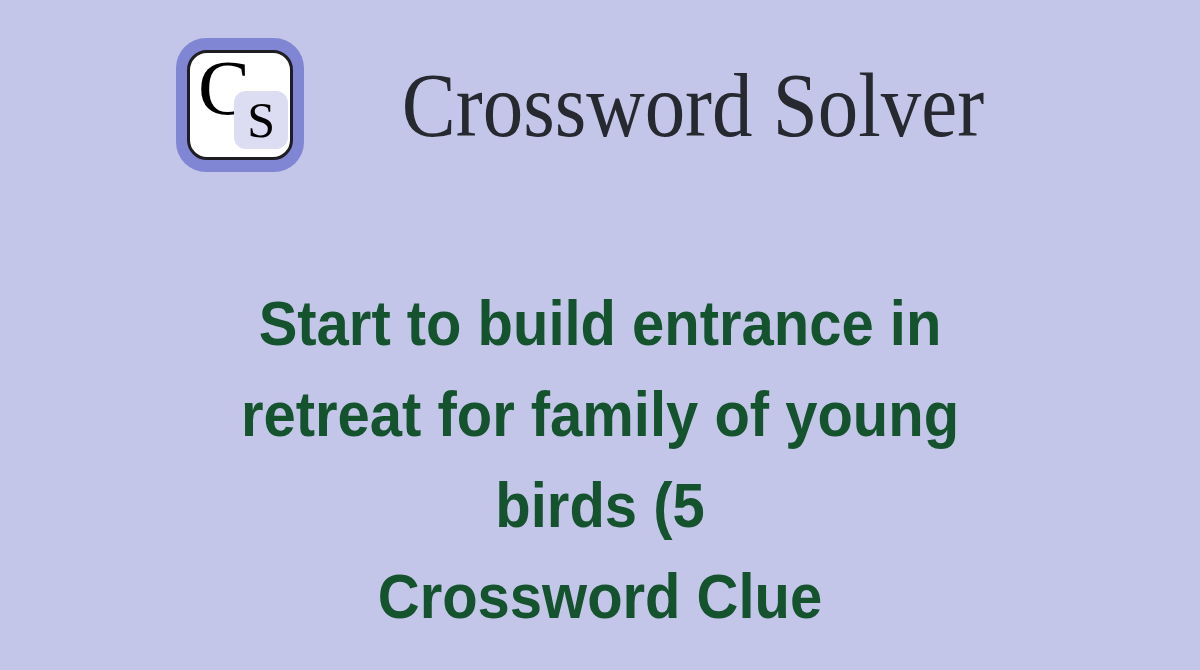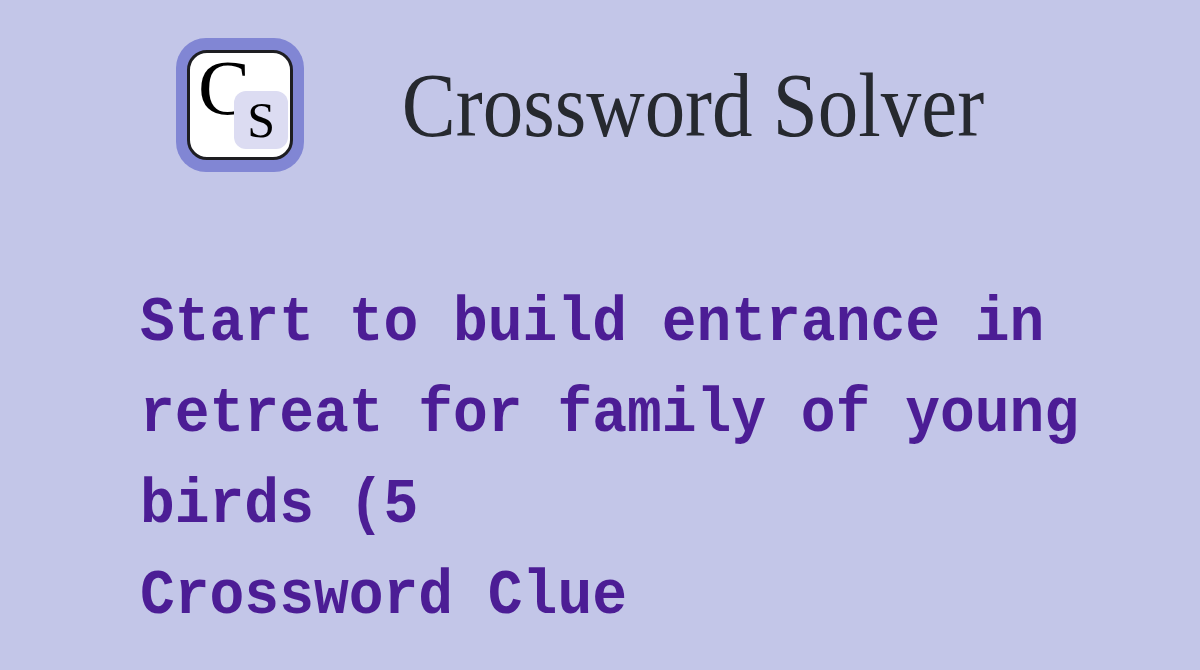--- a/index.html
+++ b/index.html
@@ -102,26 +102,26 @@
     white-space: nowrap;
   }
 
   
   .clue-heading {
     position: absolute;
     left: 50%;
     top: 236px;
     transform: translateX(-50%);
     width: 1000px;
-    text-align: left;
-    font-family: Liberation Mono, monospace;
+    text-align: center;
+    font-family: Liberation Sans, sans-serif;
     font-weight: bold;
     font-size: 63px;
     line-height: 91px;
-    color: #4c1d95;
+    color: #14532d;
   }
 
   .clue-heading .line {
     display: block;
     white-space: nowrap;
     transform: scaleX(0.92);
   }
 </style>
 </head>
 <body>

